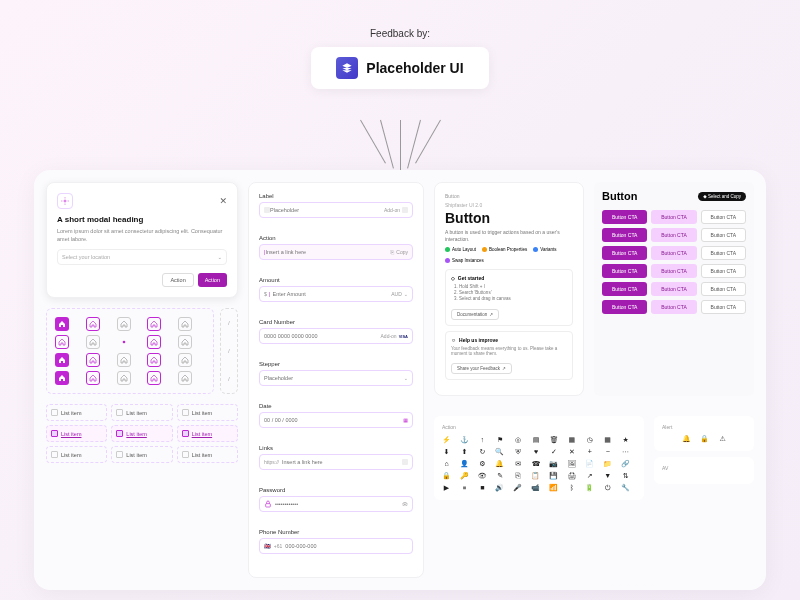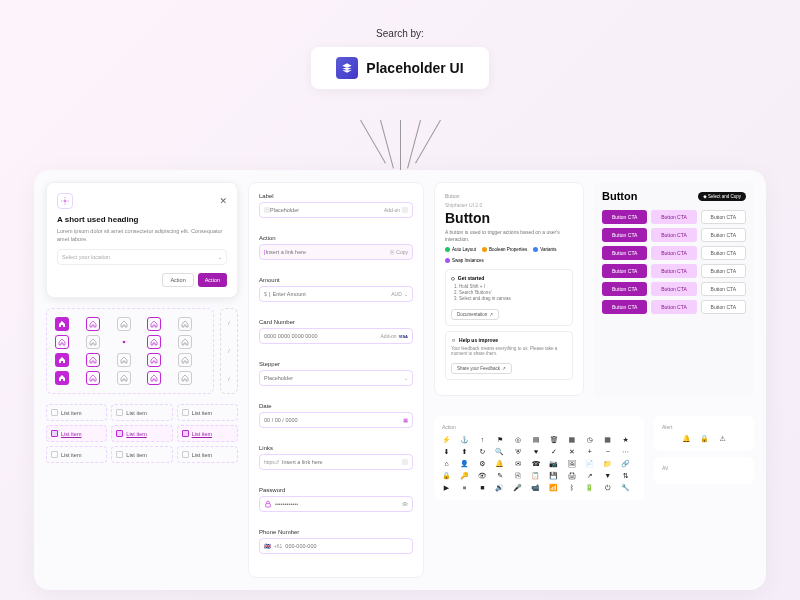--- a/index.html
+++ b/index.html
@@ -97,21 +97,21 @@
 .alert-icons span{font-size:7px;color:#333}
 
 .bottom-row{display:flex;gap:10px}
 .col3-top{display:flex;gap:10px;margin-bottom:10px}
 .docs-col{flex:0 0 150px}
 .showcase-col{flex:1}
 </style>
 </head>
 <body>
 
-<div class="powered">Search by:</div>
+<div class="powered">Feedback by:</div>
 <div class="logo-card">
   <div class="logo-icon">
     <svg viewBox="0 0 24 24" fill="#fff">
         <path d="M4 8l8-4 8 4-8 4-8-4zm0 4l8 4 8-4m-16 4l8 4 8-4"></path>
       </svg>
   </div>
   <span class="logo-text">Placeholder UI</span>
 </div>
 <div class="lines">
   <div style="left:30px;transform:rotate(-30deg)"></div>
@@ -127,21 +127,21 @@
     <div class="panel modal">
       <div class="modal-head">
         <div class="modal-ico">
           <svg viewBox="0 0 24 24" fill="none" stroke="currentColor" stroke-width="2">
               <circle cx="12" cy="12" r="3"></circle>
               <path d="M12 1v3m0 16v3m8-11h3M1 12h3"></path>
             </svg>
         </div>
         <span class="modal-close">✕</span>
       </div>
-      <div class="modal-title">A short used heading</div>
+      <div class="modal-title">A short modal heading</div>
       <div class="modal-desc">Lorem ipsum dolor sit amet consectetur adipiscing elit. Consequatur amet labore.</div>
       <div class="modal-loc">
         <span>Select your location</span>
         <span style="margin-left:auto">⌄</span>
       </div>
       <div class="modal-actions">
         <button class="btn-sm btn-outline">Action</button>
         <button class="btn-sm btn-primary">Action</button>
       </div>
     </div>

